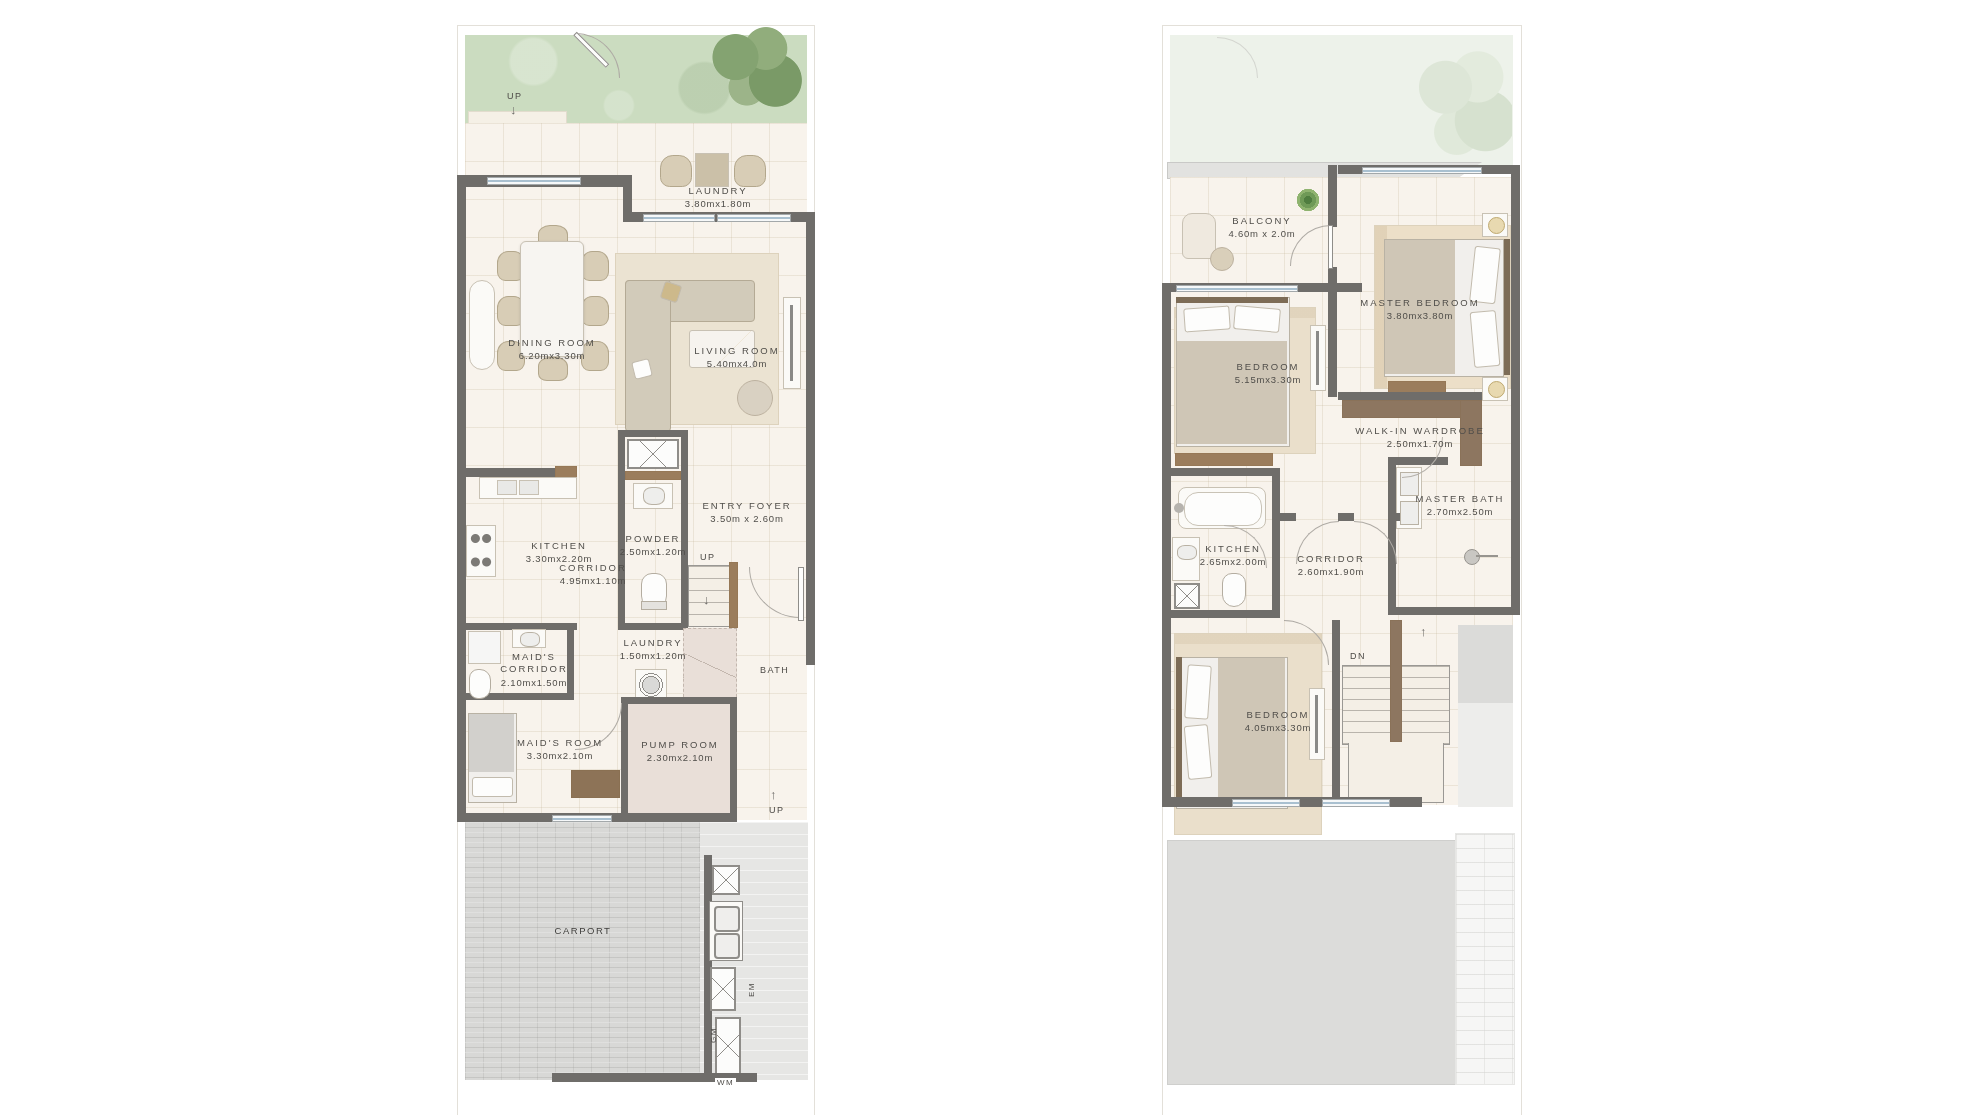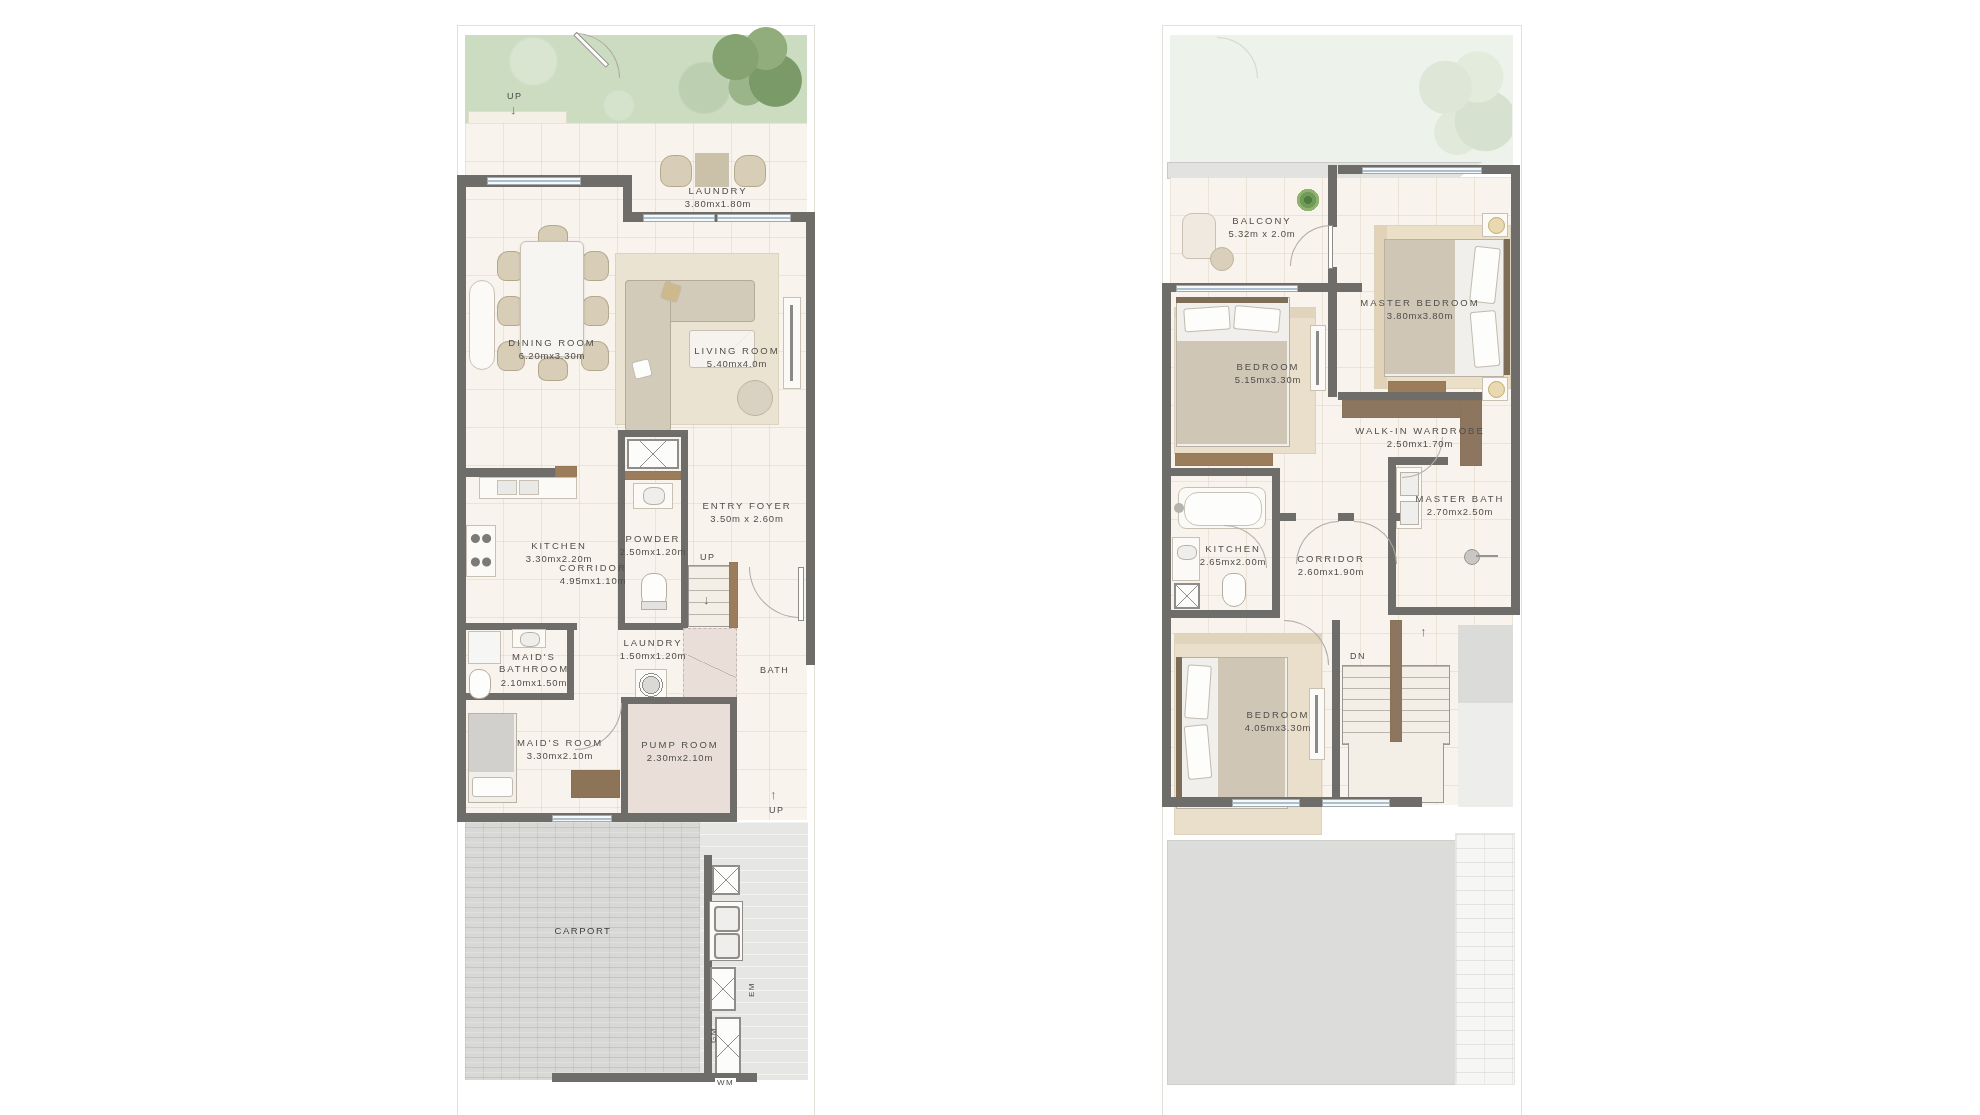--- a/index.html
+++ b/index.html
@@ -157,21 +157,21 @@
     <div class="small-lb" style="left:303px;top:640px;">BATH</div>
 
     <div class="wall" style="left:0;top:598px;width:120px;height:7px;"></div>
     <div class="wall" style="left:110px;top:598px;width:7px;height:77px;"></div>
     <div class="wall" style="left:9px;top:668px;width:108px;height:7px;"></div>
     <div class="furn" style="left:11px;top:606px;width:33px;height:33px;background:#f6f6f5;"></div>
     <div class="furn" style="left:55px;top:604px;width:34px;height:19px;"></div>
     <div style="position:absolute;left:63px;top:607px;width:18px;height:13px;border:1px solid #b9b2a4;border-radius:40%;background:#eeeeec;"></div>
     <div style="position:absolute;left:12px;top:644px;width:20px;height:28px;background:#fdfdfc;border:1px solid #b4ada0;border-radius:9px 11px 11px 9px;"></div>
     <div class="rlabel wrap" style="left:77px;top:626px;">
-      <span class="nm">MAID'S BATHROOM</span>
+      <span class="nm">MAID'S CORRIDOR</span>
       <span class="dm">2.10mx1.50m</span>
     </div>
 
     <div class="rlabel" style="left:196px;top:612px;">
       <span class="nm">LAUNDRY</span>
       <span class="dm">1.50mx1.20m</span>
     </div>
     <div class="furn" style="left:178px;top:644px;width:32px;height:32px;
          background-image:radial-gradient(circle at 50% 50%,#d9d9d7 0 8px,#8f8d89 8px 9px,transparent 9px),radial-gradient(circle at 50% 50%,transparent 0 11px,#8f8d89 11px 12px,transparent 12px);"></div>
 
@@ -241,21 +241,21 @@
     <div class="win" style="left:200px;top:142px;width:118px;height:5px;"></div>
     <div class="wall" style="left:349px;top:140px;width:9px;height:450px;"></div>
     <div class="wall" style="left:0;top:258px;width:9px;height:524px;"></div>
 
     <div class="furn" style="left:20px;top:188px;width:34px;height:46px;border-radius:10px 10px 6px 6px;background:#efe9df;"></div>
     <div style="position:absolute;left:48px;top:222px;width:22px;height:22px;border-radius:50%;background:#d9cfba;border:1px solid #bdb2a0;"></div>
     <div style="position:absolute;left:131px;top:160px;width:30px;height:30px;
          background:radial-gradient(circle at 50% 50%,#4f7d3f 0 18%,#6f9a57 19% 38%,#8fb36f 39% 52%,transparent 53%);"></div>
     <div class="rlabel" style="left:100px;top:190px;">
       <span class="nm">BALCONY</span>
-      <span class="dm">5.32m x 2.0m</span>
+      <span class="dm">4.60m x 2.0m</span>
     </div>
     <div class="wall" style="left:0;top:258px;width:200px;height:9px;"></div>
     <div class="win" style="left:14px;top:260px;width:120px;height:5px;"></div>
     <div class="arc" style="left:128px;top:200px;width:40px;height:40px;"></div>
     <div class="leaf" style="left:166px;top:200px;width:3px;height:42px;"></div>
     <div class="wall" style="left:166px;top:140px;width:9px;height:62px;"></div>
     <div class="wall" style="left:166px;top:242px;width:9px;height:130px;"></div>
 
     <div class="rug" style="left:212px;top:200px;width:135px;height:162px;background:#ecdfc8;
          background-image:linear-gradient(90deg,rgba(175,150,110,.18) 0 12px,transparent 12px 24px);"></div>

